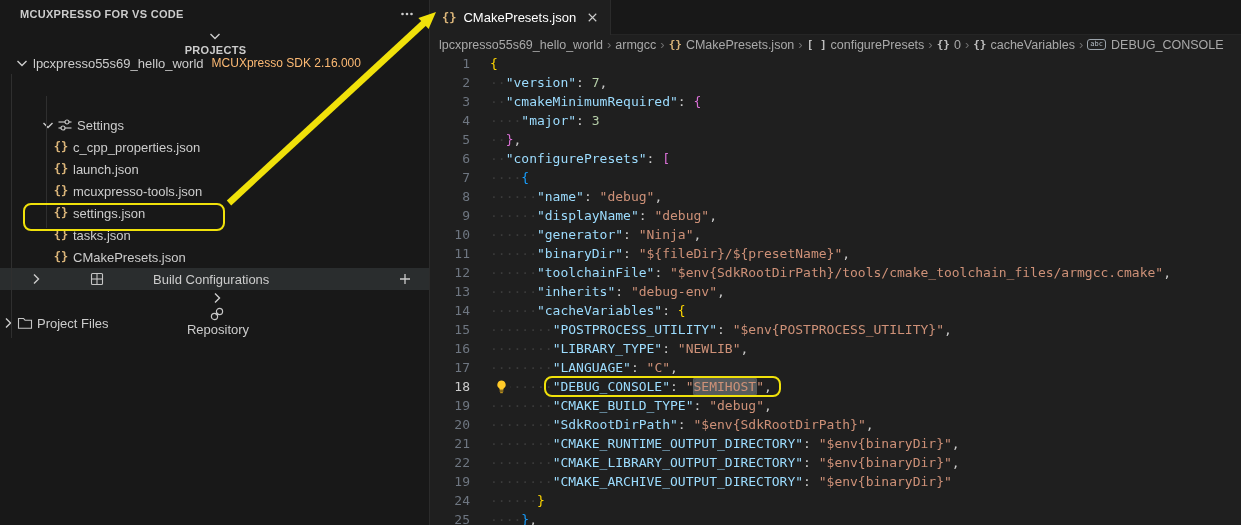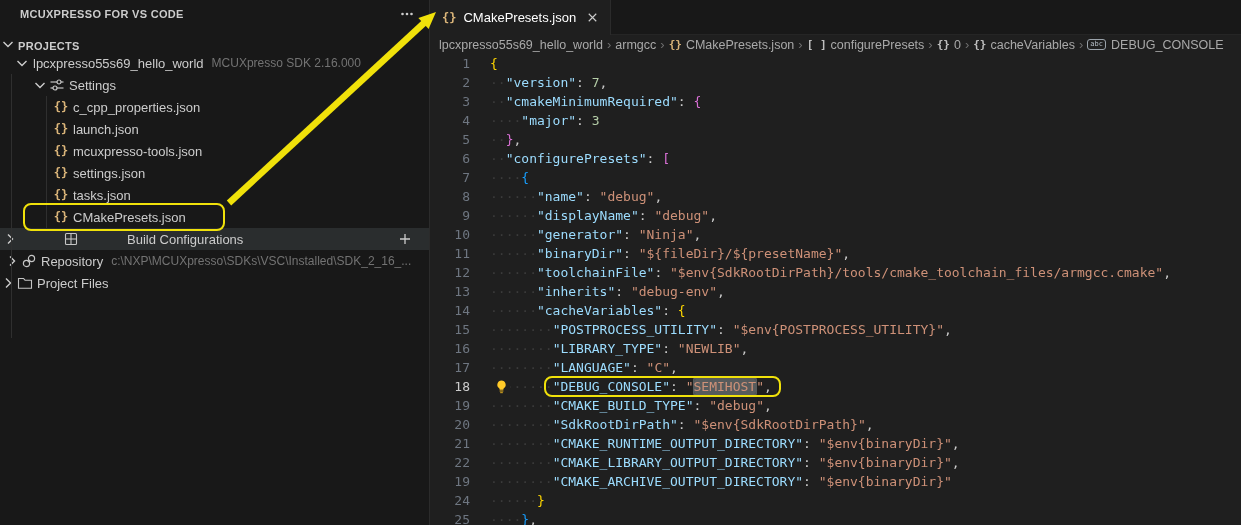--- a/index.html
+++ b/index.html
@@ -9,29 +9,29 @@
     font-family:"Liberation Sans", sans-serif;
     -webkit-font-smoothing:antialiased;
   }
   .app{display:flex;width:1241px;height:525px;}
 
   
   .sidebar{width:429px;flex:none;background:#181818;border-right:1px solid #2b2b2b;position:relative;}
   .sb-header{height:28px;display:flex;align-items:center;justify-content:space-between;padding:0 14px 0 20px;font-weight:bold;}
   .sb-title{font-size:11px;color:#cccccc;letter-spacing:.3px;}
   .sb-more{display:flex;align-items:center;cursor:pointer;}
-  .section-row{height:24px;display:flex;align-items:flex-end;}
+  .section-row{height:24px;display:flex;align-items:center;flex-direction:column;}
   .section-label{font-size:11px;font-weight:700;color:#cccccc;letter-spacing:.3px;margin-left:2px;}
   .row{height:22px;display:flex;align-items:center;font-size:13px;position:relative;white-space:nowrap;}
   .row.hovered{background:#2a2d2e;}
   .chev{width:16px;height:16px;flex:none;display:flex;align-items:center;justify-content:center;}
   .ticon{width:18px;flex:none;text-align:center;display:flex;align-items:center;justify-content:center;}
   .json-glyph{color:#dcb67a;font-family:"DejaVu Sans Mono",monospace;font-weight:700;font-size:12px;}
   .tlabel{margin-left:3px;color:#cccccc;}
-  .tdesc{margin-left:8px;color:#737373;font-size:12px;overflow:hidden;}
+  .tdesc{margin-left:8px;color:#fdba74;font-size:12px;overflow:hidden;}
   .taction{margin-left:auto;margin-right:16px;display:flex;align-items:center;cursor:pointer;}
   .guide{position:absolute;width:1px;background:#2f2f2f;}
 
   
   .editor{flex:1;display:flex;flex-direction:column;background:#1f1f1f;min-width:0;}
   .tabstrip{height:35px;background:#181818;display:flex;flex:none;box-shadow:inset 0 -1px 0 #252525;}
   .tab{background:#1f1f1f;display:flex;align-items:center;padding:0 10px 0 12px;border-right:1px solid #2b2b2b;cursor:pointer;}
   .tab-label{font-size:13px;color:#ffffff;margin-left:7px;}
   .tab-close{margin-left:9px;display:flex;align-items:center;cursor:pointer;}
   .breadcrumbs{height:19px;flex:none;display:flex;align-items:center;padding-left:9px;font-size:12.5px;color:#a9a9a9;white-space:nowrap;overflow:hidden;}
@@ -90,21 +90,21 @@
     <div class="row" style="padding-left:14px">
       <span class="chev">
         <svg width="16" height="16" viewBox="0 0 16 16">
             <path d="M3.5 6L8 10.5L12.5 6" fill="none" stroke="#cccccc" stroke-width="1.4"></path>
           </svg>
       </span>
       <span class="tlabel">lpcxpresso55s69_hello_world</span>
       <span class="tdesc">MCUXpresso SDK 2.16.000</span>
     </div>
     <div id="tree">
-        <div class="row" style="padding-left: 32px;">
+        <div class="row" style="padding-left: 40px; margin-top: 40px;">
           <span class="chev">
             <svg width="16" height="16" viewBox="0 0 16 16">
               <path d="M3.5 6L8 10.5L12.5 6" fill="none" stroke="#cccccc" stroke-width="1.4"></path>
             </svg>
           </span>
           <span class="ticon">
             <svg width="16" height="16" viewBox="0 0 16 16">
               <line x1="1.5" y1="5" x2="14.5" y2="5" stroke="#c5c5c5" stroke-width="1.2"></line>
               <circle cx="10" cy="5" r="2" fill="#181818" stroke="#c5c5c5" stroke-width="1.2"></circle>
               <line x1="1.5" y1="11" x2="14.5" y2="11" stroke="#c5c5c5" stroke-width="1.2"></line>
@@ -130,41 +130,41 @@
           <span class="tlabel">settings.json</span>
         </div>
         <div class="row" style="padding-left: 52px;">
           <span class="ticon json-glyph">{}</span>
           <span class="tlabel">tasks.json</span>
         </div>
         <div class="row" style="padding-left: 52px;">
           <span class="ticon json-glyph">{}</span>
           <span class="tlabel">CMakePresets.json</span>
         </div>
-        <div class="row hovered" style="padding-left: 2px; gap: 44px;">
+        <div class="row hovered" style="padding-left: 28px; gap: 44px;">
           <span class="chev">
             <svg width="16" height="16" viewBox="0 0 16 16">
               <path d="M6 3.5L10.5 8L6 12.5" fill="none" stroke="#cccccc" stroke-width="1.4"></path>
             </svg>
           </span>
           <span class="ticon">
             <svg width="16" height="16" viewBox="0 0 16 16">
               <rect x="2.5" y="2.5" width="11" height="11" rx="1" fill="none" stroke="#c5c5c5" stroke-width="1.1"></rect>
               <line x1="8" y1="2.5" x2="8" y2="13.5" stroke="#c5c5c5" stroke-width="1.1"></line>
               <line x1="2.5" y1="8" x2="13.5" y2="8" stroke="#c5c5c5" stroke-width="1.1"></line>
             </svg>
           </span>
           <span class="tlabel">Build Configurations</span>
           <span class="taction">
             <svg width="16" height="16" viewBox="0 0 16 16">
               <path d="M8 3v10M3 8h10" stroke="#cccccc" stroke-width="1.3"></path>
             </svg>
           </span>
         </div>
-        <div class="row" style="padding-left: 4px;">
+        <div class="row" style="padding-left: 4px; flex-direction: column;">
           <span class="chev">
             <svg width="16" height="16" viewBox="0 0 16 16">
               <path d="M6 3.5L10.5 8L6 12.5" fill="none" stroke="#cccccc" stroke-width="1.4"></path>
             </svg>
           </span>
           <span class="ticon">
             <svg width="16" height="16" viewBox="0 0 16 16">
               <circle cx="5.5" cy="10.5" r="3.1" fill="none" stroke="#c5c5c5" stroke-width="1.2"></circle>
               <circle cx="10.5" cy="5.5" r="3.1" fill="none" stroke="#c5c5c5" stroke-width="1.2"></circle>
               <line x1="6.8" y1="9.2" x2="9.2" y2="6.8" stroke="#c5c5c5" stroke-width="1.2"></line>

